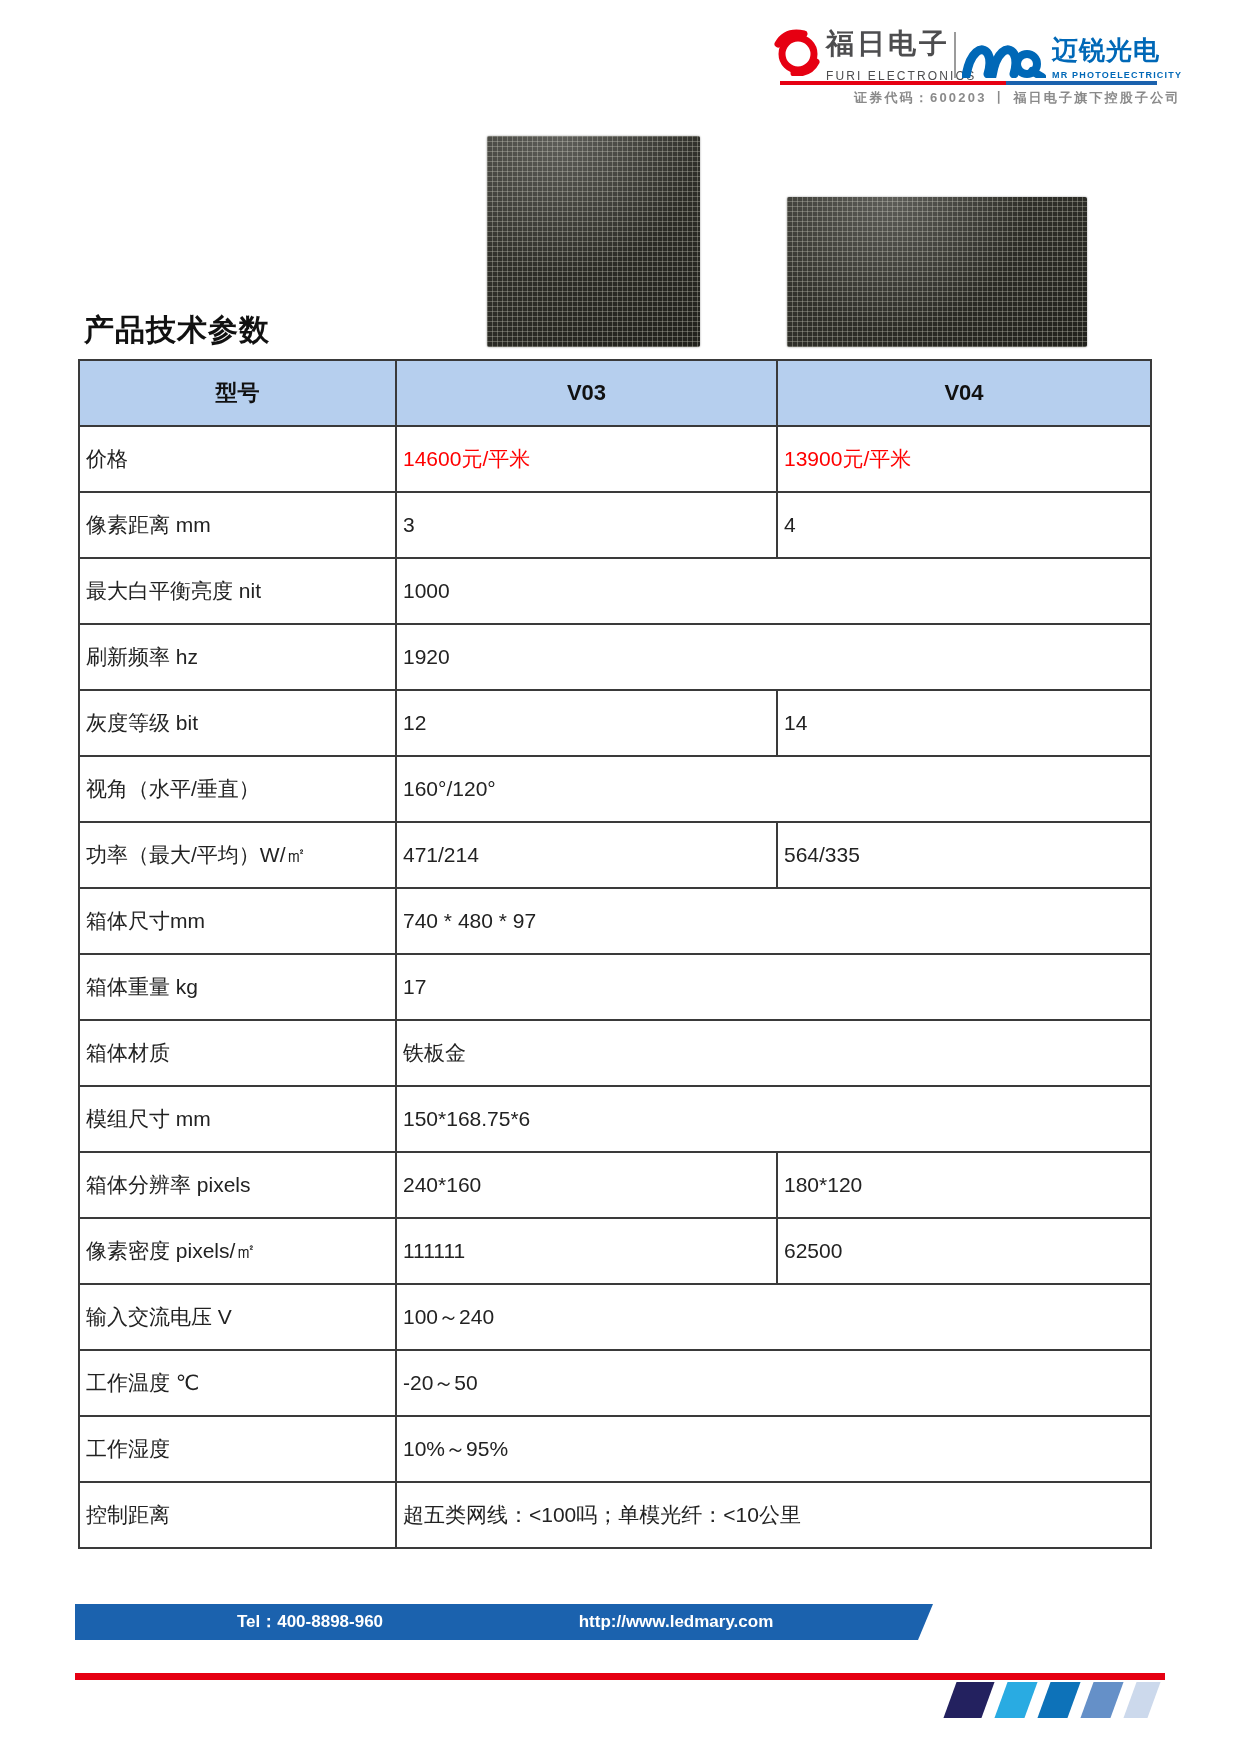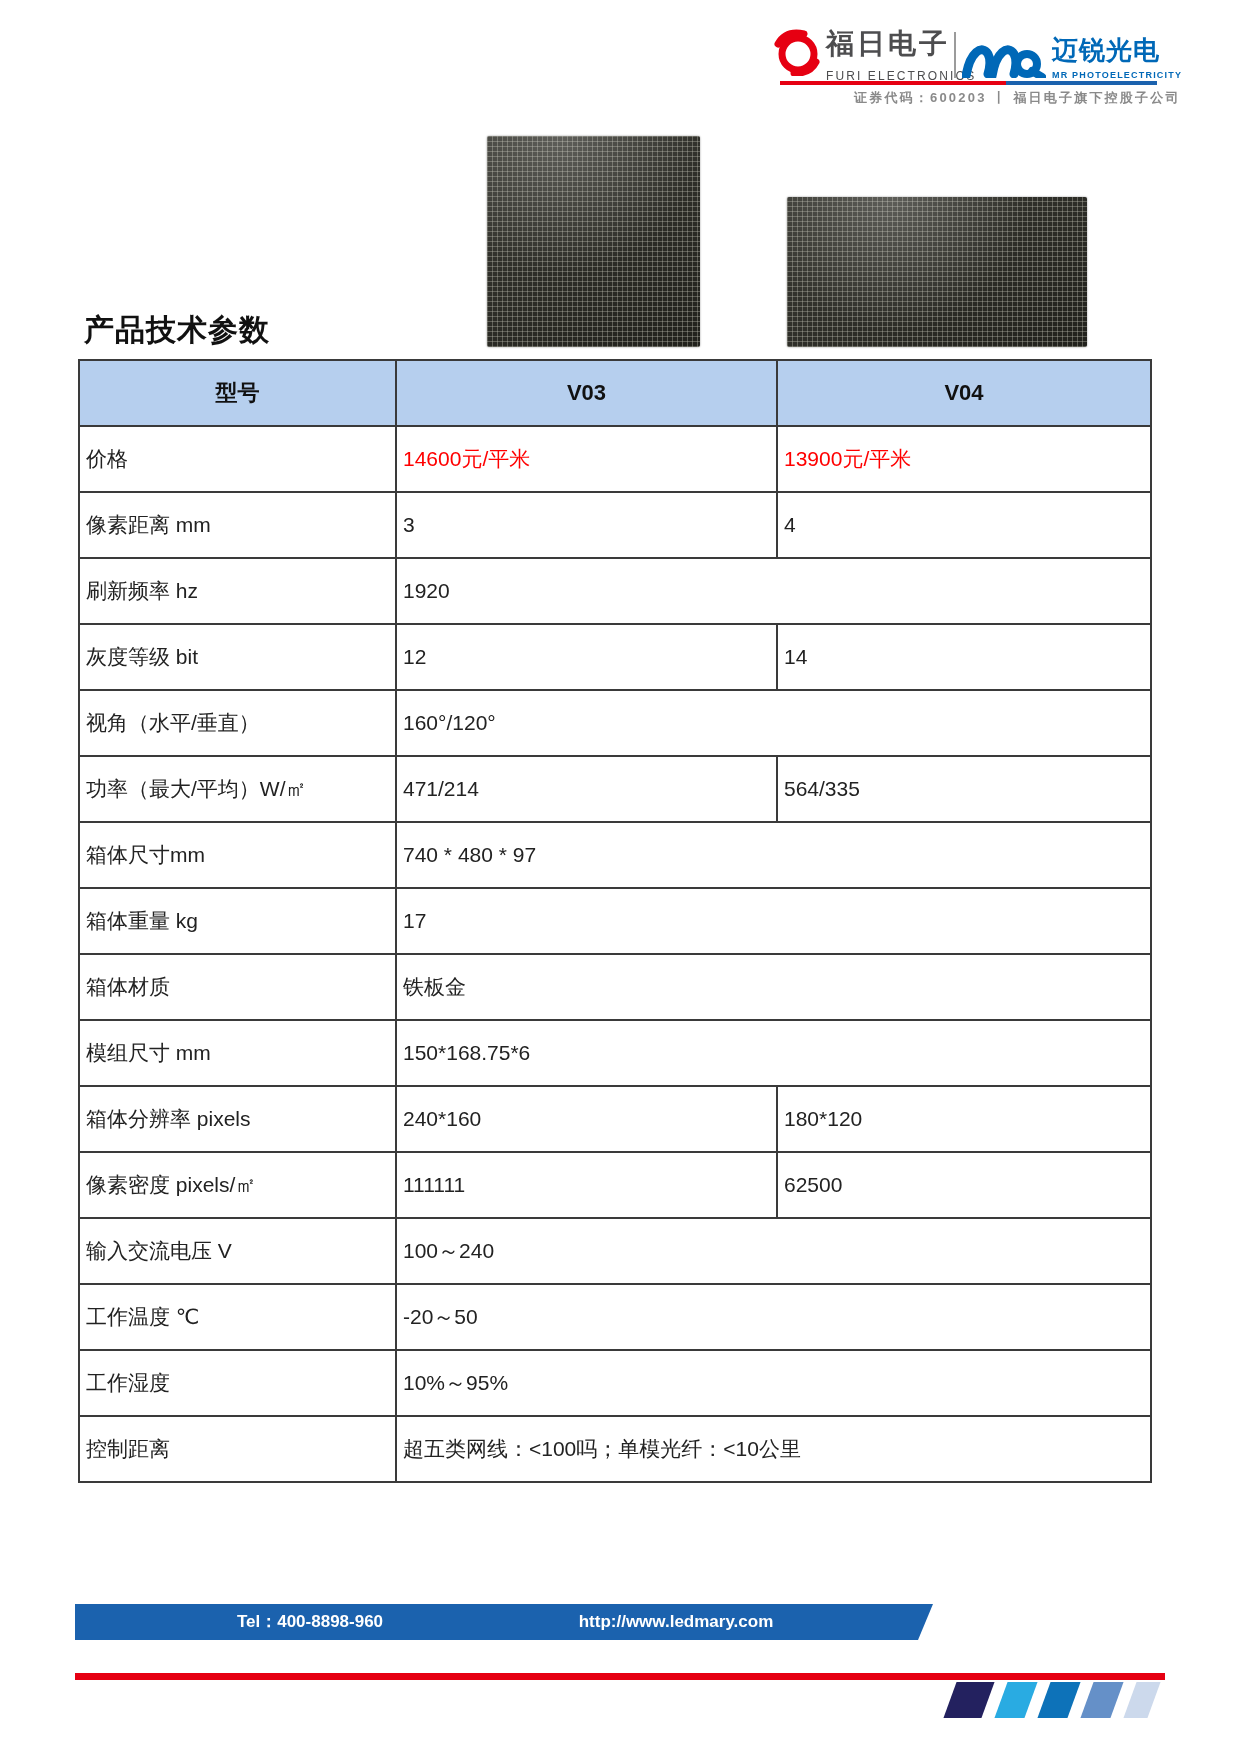--- a/index.html
+++ b/index.html
@@ -115,20 +115,24 @@
           <td data-interactable="false">价格</td>
           <td data-interactable="false" class="cell-red">14600元/平米</td>
           <td data-interactable="false" class="cell-red">13900元/平米</td>
         </tr>
         <tr data-interactable="false">
           <td data-interactable="false">像素距离 mm</td>
           <td data-interactable="false">3</td>
           <td data-interactable="false">4</td>
         </tr>
         <tr data-interactable="false">
+          <td data-interactable="false">最大白平衡亮度 nit</td>
+          <td colspan="2" data-interactable="false">1000</td>
+        </tr>
+        <tr data-interactable="false">
           <td data-interactable="false">刷新频率 hz</td>
           <td colspan="2" data-interactable="false">1920</td>
         </tr>
         <tr data-interactable="false">
           <td data-interactable="false">灰度等级 bit</td>
           <td data-interactable="false">12</td>
           <td data-interactable="false">14</td>
         </tr>
         <tr data-interactable="false">
           <td data-interactable="false">视角（水平/垂直）</td>

